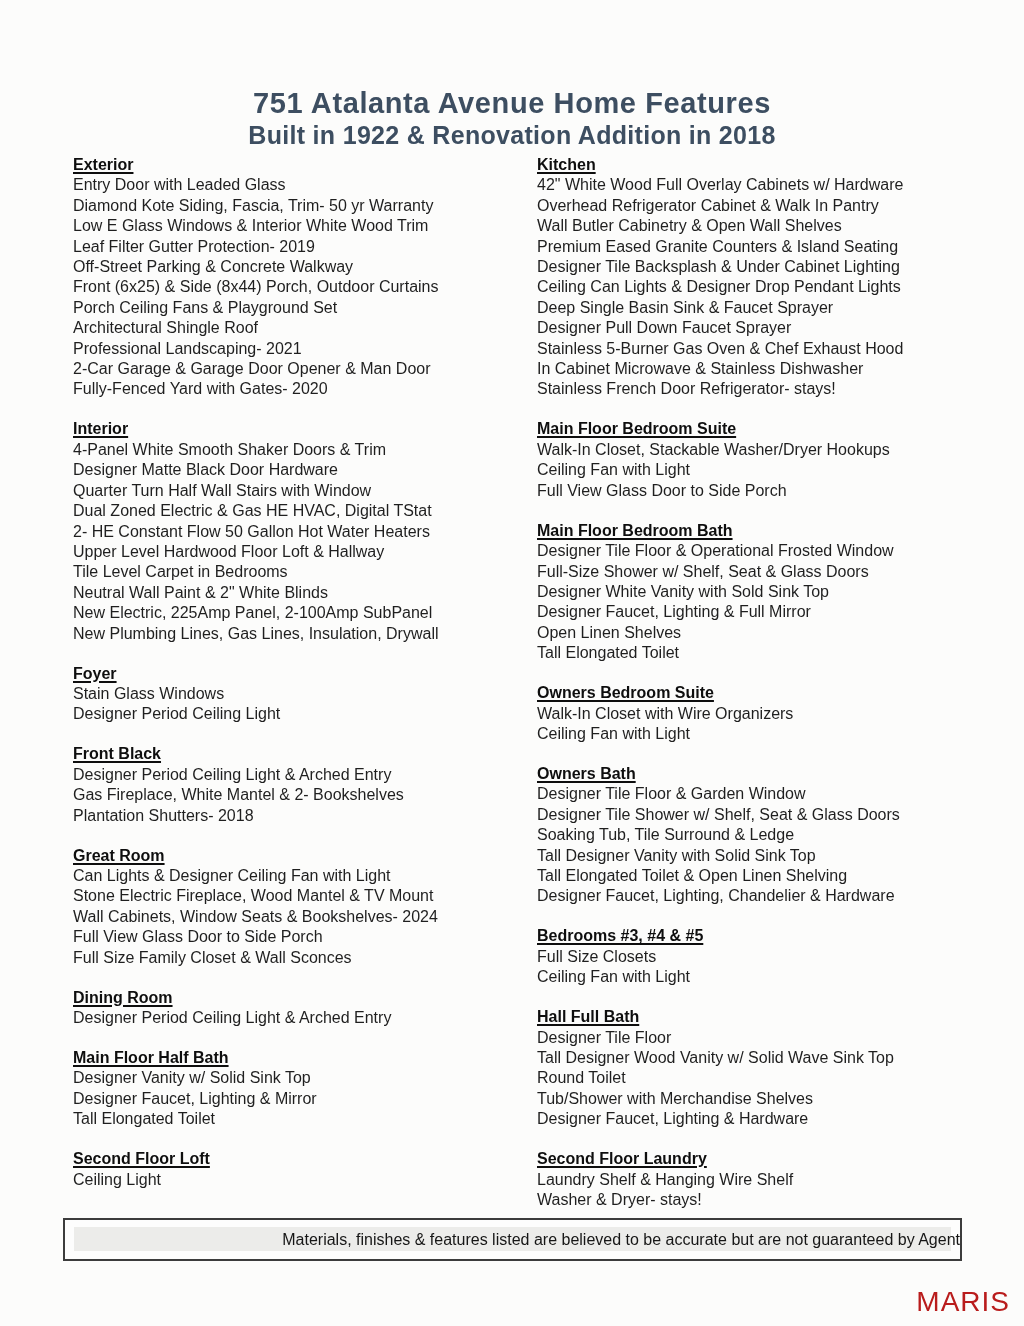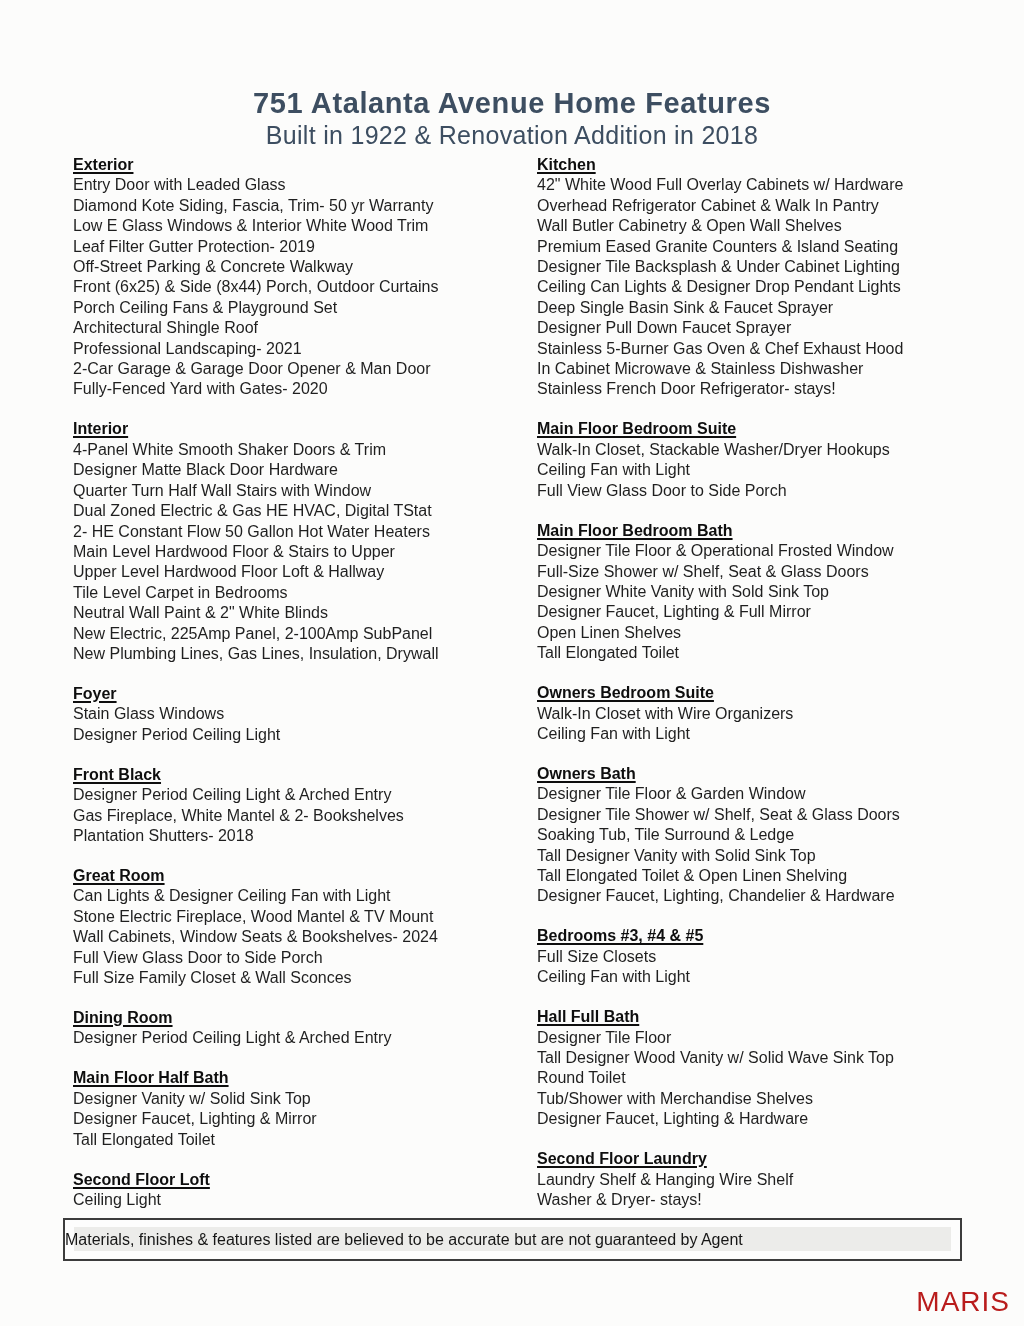--- a/index.html
+++ b/index.html
@@ -23,21 +23,21 @@
     text-align: center;
   }
   .doc-title {
     font-size: 29px;
     font-weight: bold;
     line-height: 34px;
     letter-spacing: 0.6px;
   }
   .doc-subtitle {
     font-size: 25px;
-    font-weight: normal;
+    font-weight: bold;
     line-height: 31px;
     letter-spacing: 0.3px;
   }
 
   .columns { position: absolute; top: 155px; left: 0; width: 100%; }
   .col { position: absolute; top: 0; }
   .col-left  { left: 73px;  width: 455px; }
   .col-right { left: 537px; width: 470px; }
 
   .section { margin-bottom: 19.6px; }
@@ -60,21 +60,21 @@
   .disclaimer-box {
     position: absolute;
     left: 63px;
     top: 1218px;
     width: 899px;
     height: 43px;
     border: 2px solid #3c3c3c;
     background: #fdfdfd;
     display: flex;
     align-items: center;
-    justify-content: flex-start;
+    justify-content: flex-end;
   }
   .disclaimer-band {
     position: absolute;
     left: 9px;
     right: 9px;
     top: 7px;
     bottom: 8px;
     background: #ececea;
   }
   .disclaimer-text {
@@ -118,21 +118,20 @@
           <div class="item">2-Car Garage &amp; Garage Door Opener &amp; Man Door</div>
           <div class="item">Fully-Fenced Yard with Gates- 2020</div>
         </div>
         <div class="section">
           <div class="heading">Interior</div>
           <div class="item">4-Panel White Smooth Shaker Doors &amp; Trim</div>
           <div class="item">Designer Matte Black Door Hardware</div>
           <div class="item">Quarter Turn Half Wall Stairs with Window</div>
           <div class="item">Dual Zoned Electric &amp; Gas HE HVAC, Digital TStat</div>
           <div class="item">2- HE Constant Flow 50 Gallon Hot Water Heaters</div>
-          <div class="item">Main Level Hardwood Floor &amp; Stairs to Upper</div>
           <div class="item">Upper Level Hardwood Floor Loft &amp; Hallway</div>
           <div class="item">Tile Level Carpet in Bedrooms</div>
           <div class="item">Neutral Wall Paint &amp; 2" White Blinds</div>
           <div class="item">New Electric, 225Amp Panel, 2-100Amp SubPanel</div>
           <div class="item">New Plumbing Lines, Gas Lines, Insulation, Drywall</div>
         </div>
         <div class="section">
           <div class="heading">Foyer</div>
           <div class="item">Stain Glass Windows</div>
           <div class="item">Designer Period Ceiling Light</div>

